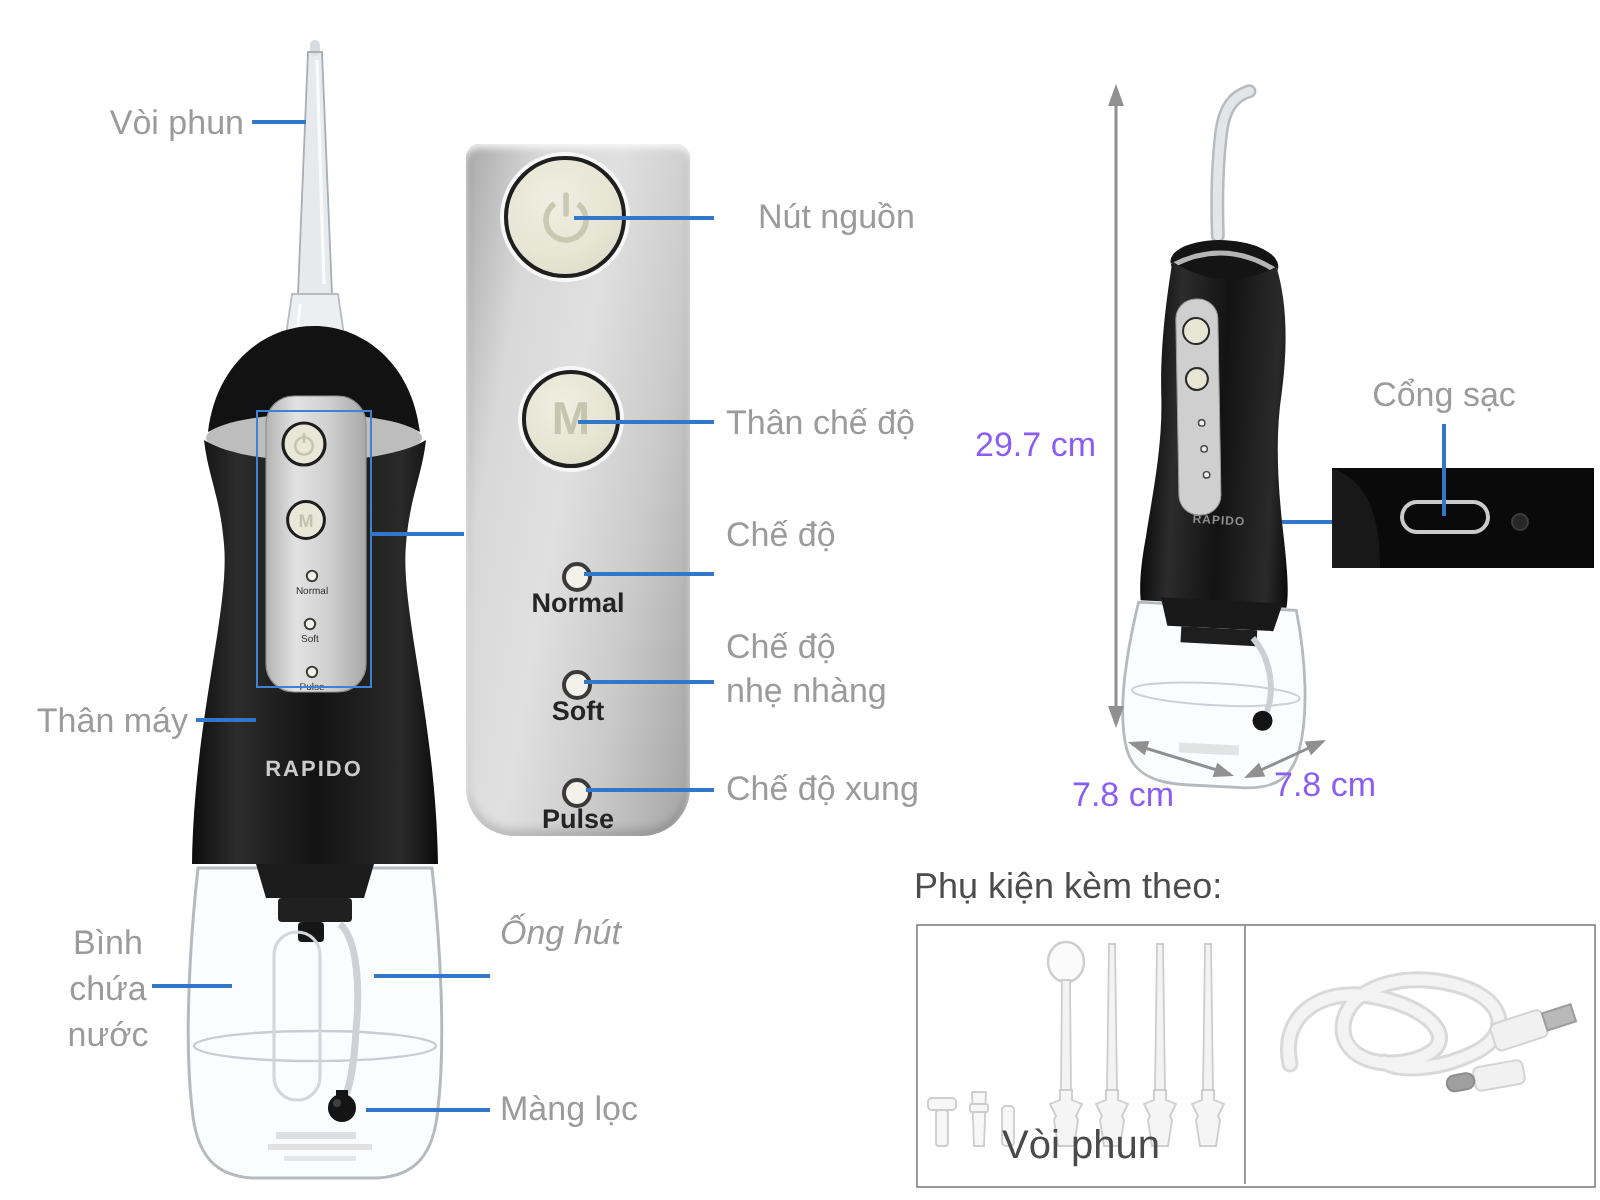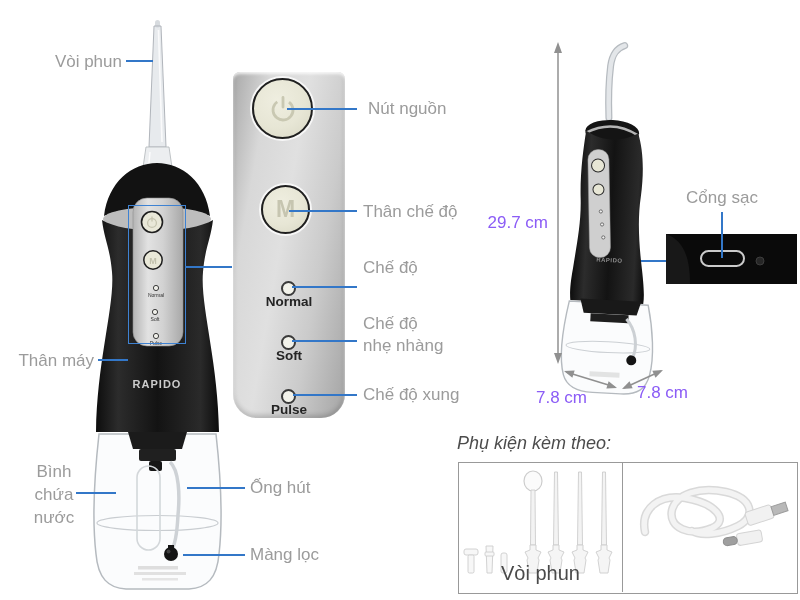--- a/index.html
+++ b/index.html
@@ -218,38 +218,38 @@
   <div class="cl" style="left:641px;top:260px;width:25px;"></div>
   <div class="cl v" style="left:721px;top:212px;height:46px;"></div>
 
   <div class="lbl right" style="left:30px;top:51px;width:92px;">Vòi phun</div>
   <div class="lbl right" style="left:6px;top:350px;width:88px;">Thân máy</div>
   <div class="lbl center" style="left:24px;top:460px;width:60px;line-height:23px;">
     <div>Bình</div>
     <div>chứa</div>
     <div>nước</div>
   </div>
-  <div class="lbl" style="left:250px;top:477px;">Ống hút</div>
+  <div class="lbl" style="left:250px;top:456px;font-style:italic;">Ống hút</div>
   <div class="lbl" style="left:250px;top:544px;">Màng lọc</div>
 
-  <div class="lbl" style="left:368px;top:98px;">Nút nguồn</div>
+  <div class="lbl" style="left:379px;top:98px;">Nút nguồn</div>
   <div class="lbl" style="left:363px;top:201px;">Thân chế độ</div>
   <div class="lbl" style="left:363px;top:257px;line-height:22px;">
     <div>Chế độ</div>
   </div>
   <div class="lbl" style="left:363px;top:313px;line-height:22px;">
     <div>Chế độ</div>
     <div>nhẹ nhàng</div>
   </div>
   <div class="lbl" style="left:363px;top:384px;">Chế độ xung</div>
 
   <div class="lbl dim right" style="left:470px;top:212px;width:78px;">29.7 cm</div>
   <div class="lbl dim" style="left:536px;top:387px;">7.8 cm</div>
   <div class="lbl dim" style="left:637px;top:382px;">7.8 cm</div>
 
   <div class="lbl center" style="left:672px;top:187px;width:100px;">Cổng sạc</div>
 
-  <div class="lbl" style="left:457px;top:433px;font-size:18px;color:#4c4c4c;font-style:italic;">Phụ kiện kèm theo:</div>
+  <div class="lbl" style="left:457px;top:433px;font-size:18px;color:#4c4c4c;">Phụ kiện kèm theo:</div>
   <div style="position:absolute;left:458px;top:462px;width:338px;height:130px;border:1px solid #999;z-index:2;"></div>
   <div style="position:absolute;left:622px;top:462px;width:1px;height:130px;background:#999;z-index:2;"></div>
   <div class="lbl center" style="left:459px;top:563px;width:163px;font-size:20px;color:#4a4a4a;">Vòi phun</div>
 
 </div>
 
 </body></html>

